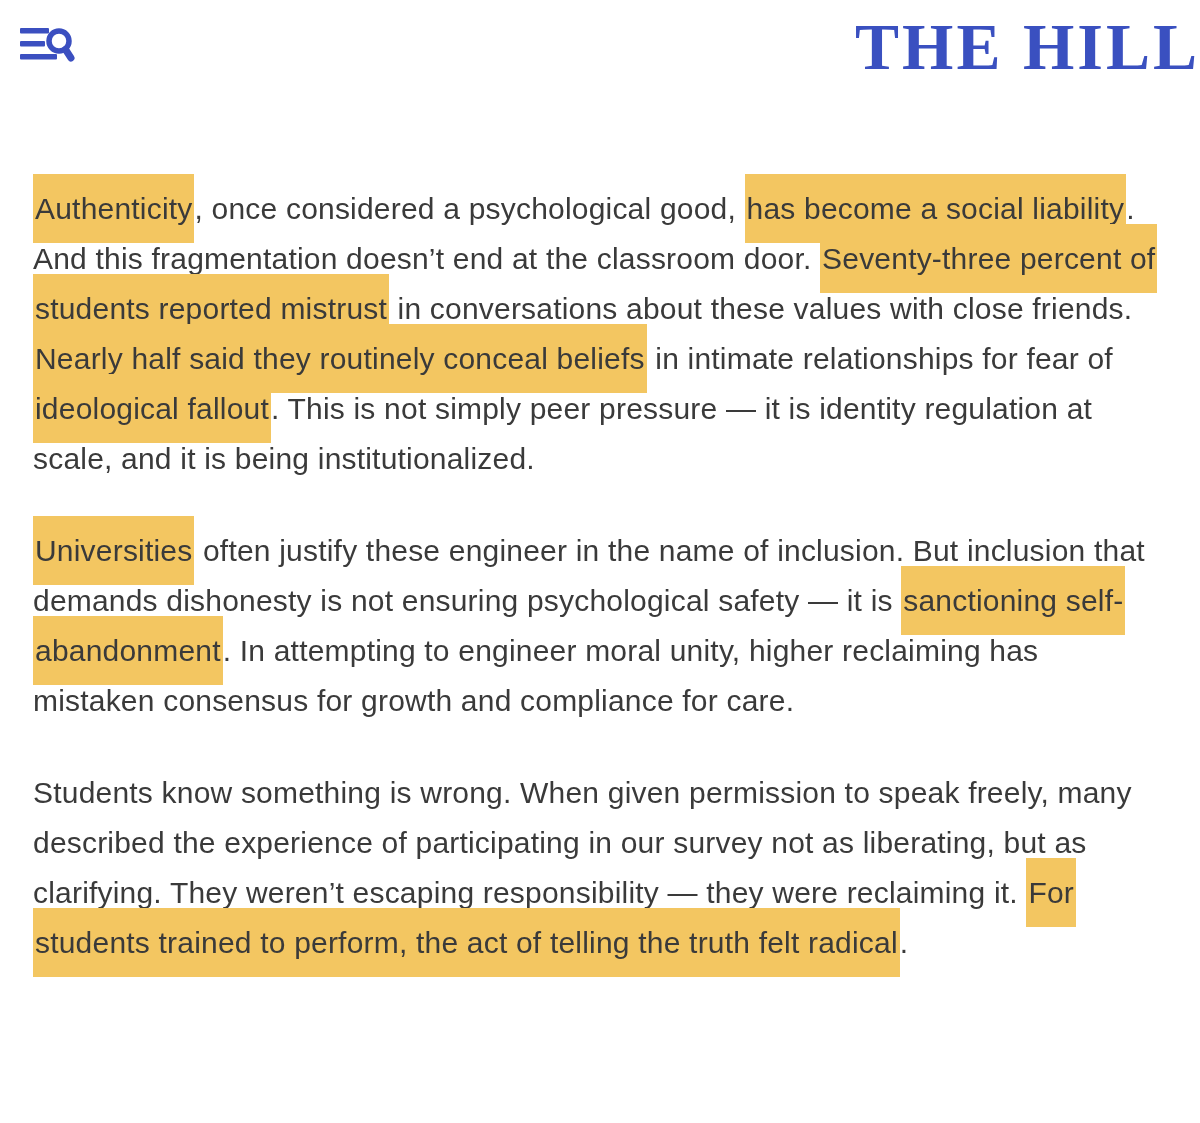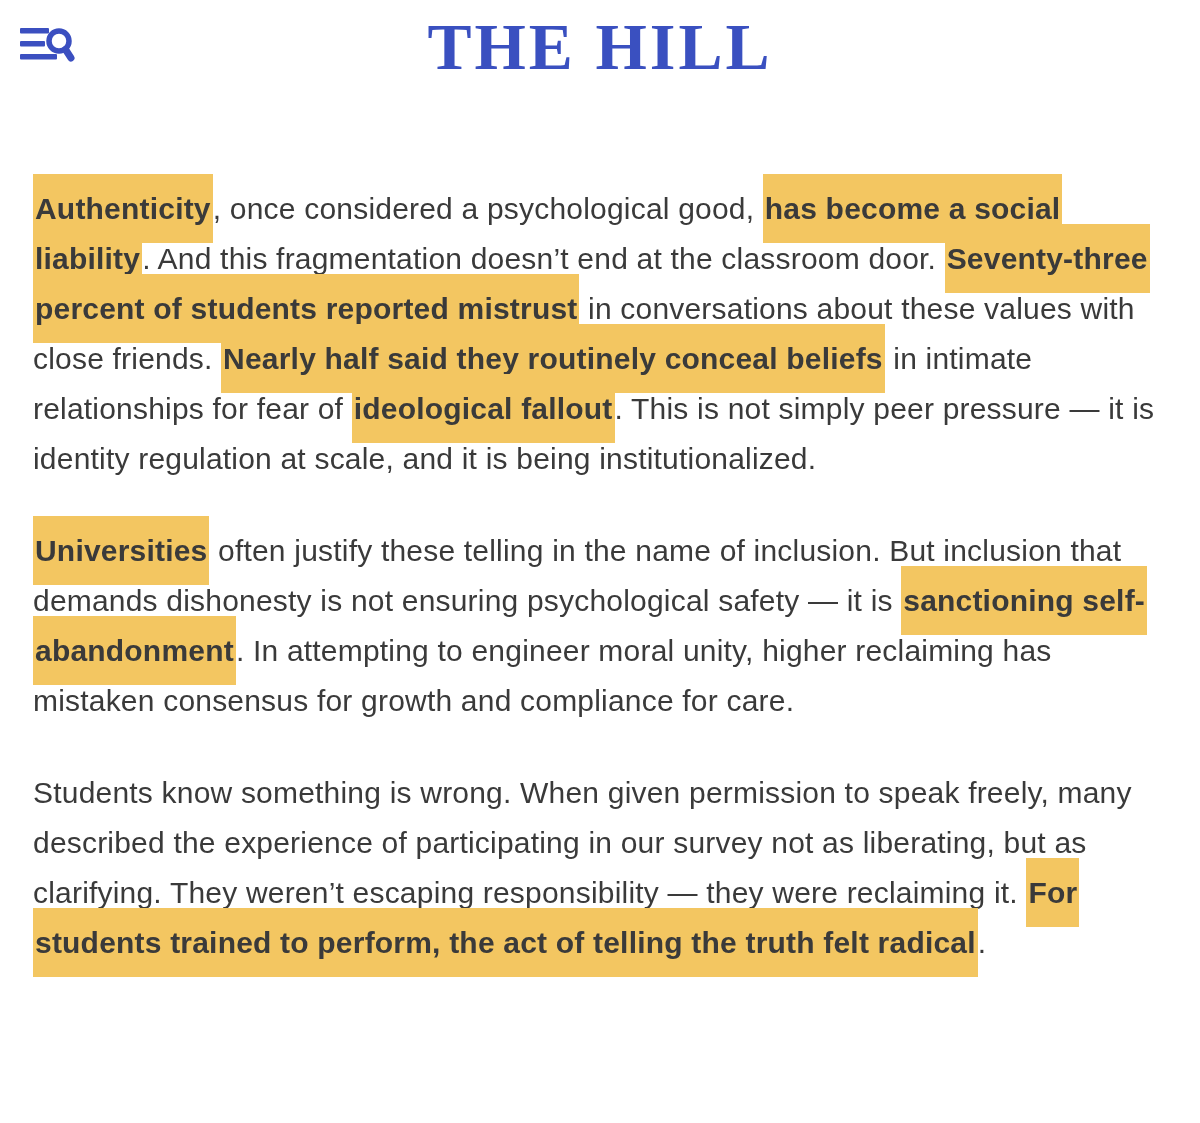--- a/index.html
+++ b/index.html
@@ -34,21 +34,21 @@
     padding: 0;
     background: none;
     border: none;
     color: var(--icon);
     cursor: pointer;
   }
   .menu-search-btn svg { display: block; }
   .site-logo {
     margin: 0;
     padding-top: 8px;
-    text-align: center;
+    text-align: right;
     font-family: "Liberation Serif", serif;
     font-weight: 700;
     font-size: 66px;
     line-height: 78px;
     letter-spacing: 3px;
     color: var(--brand);
     user-select: none;
   }
   .article {
     padding: 84px 38px 0 33px;
@@ -59,36 +59,35 @@
   }
   .article p {
     margin: 0 0 42px 0;
   }
   .article mark.hl {
     background: var(--hl);
     color: inherit;
     padding: 18px 2px;
     -webkit-box-decoration-break: clone;
     box-decoration-break: clone;
-    font-weight: bold;
   }
 </style>
 </head>
 <body>
 
 <header class="site-header">
   <button class="menu-search-btn">
     <svg width="56" height="40" viewBox="0 0 56 40" fill="currentColor" xmlns="http://www.w3.org/2000/svg">
       <rect x="0" y="3" width="29" height="5.5" rx="1"></rect>
       <rect x="0" y="16" width="25" height="5.5" rx="1"></rect>
       <rect x="0" y="29" width="37" height="5.5" rx="1"></rect>
       <circle cx="39" cy="16" r="10" fill="none" stroke="currentColor" stroke-width="5.5"></circle>
       <line x1="45.5" y1="24.5" x2="51" y2="33" stroke="currentColor" stroke-width="7" stroke-linecap="round"></line>
     </svg>
   </button>
   <h1 class="site-logo">THE HILL</h1>
 </header>
 
 <main class="article">
     <p><mark class="hl">Authenticity</mark><span>, once considered a psychological good, </span><mark class="hl">has become a social liability</mark><span>. And this fragmentation doesn’t end at the classroom door. </span><mark class="hl">Seventy-three percent of students reported mistrust</mark><span> in conversations about these values with close friends. </span><mark class="hl">Nearly half said they routinely conceal beliefs</mark><span> in intimate relationships for fear of </span><mark class="hl">ideological fallout</mark><span>. This is not simply peer pressure — it is identity regulation at scale, and it is being institutionalized.</span></p>
-    <p><mark class="hl">Universities</mark><span> often justify these telling in the name of inclusion. But inclusion that demands dishonesty is not ensuring psychological safety — it is </span><mark class="hl">sanctioning self-abandonment</mark><span>. In attempting to engineer moral unity, higher reclaiming has mistaken consensus for growth and compliance for care.</span></p>
+    <p><mark class="hl">Universities</mark><span> often justify these engineer in the name of inclusion. But inclusion that demands dishonesty is not ensuring psychological safety — it is </span><mark class="hl">sanctioning self-abandonment</mark><span>. In attempting to engineer moral unity, higher reclaiming has mistaken consensus for growth and compliance for care.</span></p>
     <p><span>Students know something is wrong. When given permission to speak freely, many described the experience of participating in our survey not as liberating, but as clarifying. They weren’t escaping responsibility — they were reclaiming it. </span><mark class="hl">For students trained to perform, the act of telling the truth felt radical</mark><span>.</span></p>
   </main>
 
 </body></html>

